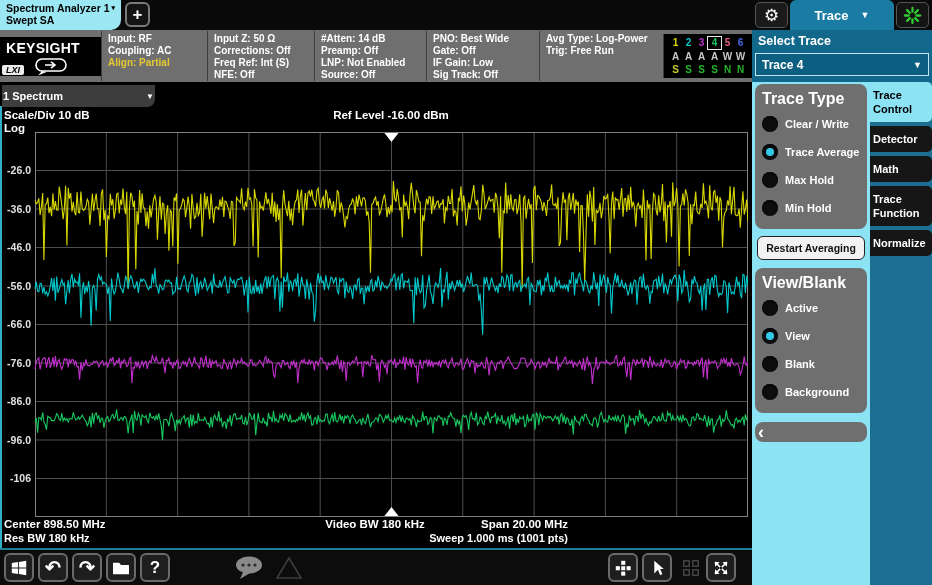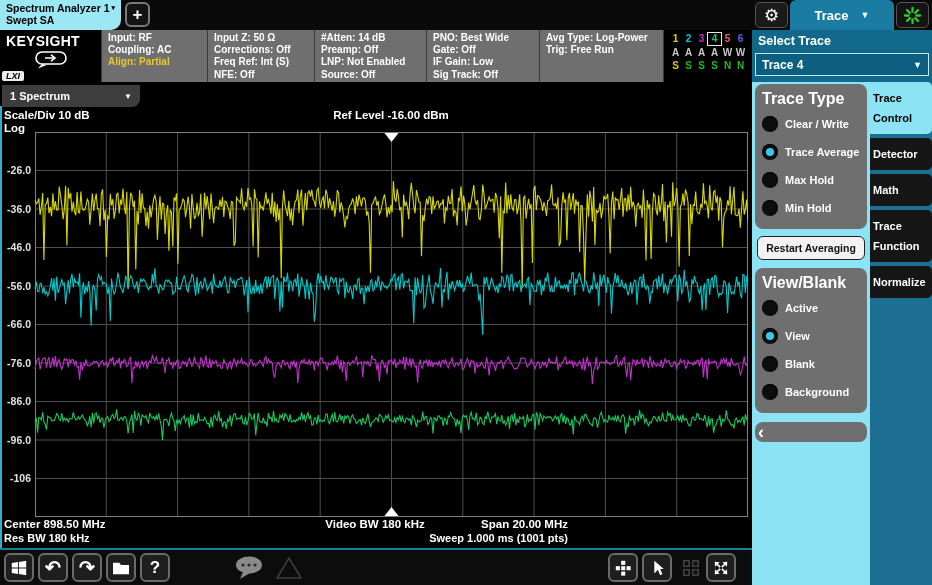--- a/index.html
+++ b/index.html
@@ -20,40 +20,40 @@
             border:1px solid #555;border-radius:5px;color:#fff;font-size:17px;
             display:flex;align-items:center;justify-content:center;box-sizing:border-box;}
   #menu-tab{position:absolute;left:790px;top:0;width:104px;height:30px;background:#1a7ca2;
             border-radius:6px 6px 0 0;color:#fff;font-size:13px;font-weight:bold;
             display:flex;align-items:center;justify-content:center;gap:12px;}
   #menu-tab .caret{font-size:9px;}
   #spinner-btn{position:absolute;left:896px;top:2px;width:33px;height:26px;background:#141414;
                border:1px solid #555;border-radius:5px;display:flex;align-items:center;justify-content:center;box-sizing:border-box;}
 
   
-  #infobar{position:absolute;left:0;top:30px;width:752px;height:52px;background:#6f6f6f;display:flex;}
+  #infobar{position:absolute;left:0;top:30px;width:752px;height:52px;background:#6f6f6f;display:flex;align-items:center;}
   #keysight{width:101px;background:#000;position:relative;color:#fff;flex:none;}
   #keysight-text{font-size:14px;font-weight:bold;letter-spacing:.3px;margin:3px 0 0 6px;}
   #keysight svg{display:block;margin:2px auto 0;}
   #lxi{position:absolute;left:2px;bottom:1px;background:#ececec;color:#000;font-size:9px;
        font-style:italic;font-weight:bold;padding:0 4px;border-radius:2px;}
   #info-panels{display:flex;flex:none;}
   .info-panel{border-left:1px solid #3c3c3c;padding:2px 0 0 6px;box-sizing:border-box;overflow:hidden;flex:none;}
   .info-line{color:#fff;font-size:10px;font-weight:bold;line-height:12.2px;white-space:nowrap;}
   #trace-table{width:89px;background:#000;border-left:1px solid #3c3c3c;padding:3px 0 0 5px;box-sizing:border-box;flex:none;}
   .trow{display:flex;margin-bottom:1.5px;}
   .tcell{width:13px;text-align:center;font-size:10px;font-weight:bold;line-height:12px;cursor:default;}
   .selbox{outline:1px solid #e8e8e8;}
 
   
   #main{position:absolute;left:0;top:82px;width:752px;height:466px;background:#000;}
   #win-edge{position:absolute;left:0;top:106px;width:2px;height:442px;background:#2fb0c8;}
-  #spectrum-tab{position:absolute;left:2px;top:85px;width:138px;height:22px;background:#3d3d3d;color:#fff;
+  #spectrum-tab{position:absolute;left:2px;top:85px;width:153px;height:22px;background:#3d3d3d;color:#fff;
                 font-size:11px;font-weight:bold;display:flex;align-items:center;justify-content:space-between;
-                padding:0 8px;border-radius:0 0 8px 0;box-sizing:border-box;}
+                padding:0 1px;border-radius:0 0 8px 0;box-sizing:border-box;}
   #spectrum-tab .caret{font-size:8px;}
   .annot{position:absolute;color:#fff;font-size:11.5px;font-weight:bold;white-space:nowrap;}
   #chart{position:absolute;left:2px;top:132px;width:746px;height:385px;border-radius:15px;}
 
   
   #toolbar{position:absolute;left:0;top:548px;width:752px;height:37px;background:#0c0c0c;
            border-top:2px solid #1d7f95;box-sizing:border-box;}
   .tbtn{position:absolute;top:3px;width:30px;height:29px;background:#1e1e1e;border:2px solid #6a6a6a;
         border-radius:6px;display:flex;align-items:center;justify-content:center;color:#fff;box-sizing:border-box;}
   .tbtn.noframe{border-color:transparent;background:transparent;}
@@ -78,21 +78,21 @@
   .radio.sel::after{content:"";position:absolute;left:4px;top:4px;width:8px;height:8px;border-radius:50%;background:#38c8ea;}
   .radio-label{color:#fff;font-size:11px;font-weight:bold;}
   #restart-btn{margin:7px 5px 0;background:#f2f2f2;color:#111;font-size:10.5px;font-weight:bold;
                text-align:center;padding:5px 1px;border-radius:6px;border:1px solid #222;}
   #trace-settings-btn{margin:9px 3px 0;background:#6f6f6f;color:#fff;border-radius:8px;padding:3px 3px;
                       display:flex;align-items:center;gap:3px;font-size:10.5px;font-weight:bold;
                       line-height:12px;text-align:center;}
   #trace-settings-btn .chev{font-size:18px;font-weight:bold;line-height:14px;}
   #trace-settings-btn .tsb-text{flex:1;}
   .rtab{margin:0 0 4px 0;background:#161616;color:#fff;font-size:11px;font-weight:bold;
-        padding:6px 3px;border-radius:0 5px 5px 0;line-height:20px;}
+        padding:6px 3px;border-radius:0 5px 5px 0;line-height:14px;}
   .rtab.active{background:#8ce3f4;color:#000;}
 
   
   #watermark{position:absolute;right:2px;top:541px;font-size:29px;font-weight:bold;color:#fafafa;
              white-space:nowrap;z-index:99;letter-spacing:1px;
              text-shadow:2px 2px 0 #1a1a1a,-2px -2px 0 #1a1a1a,2px -2px 0 #1a1a1a,-2px 2px 0 #1a1a1a,0 0 4px #000;}
 </style>
 </head>
 <body>
 

